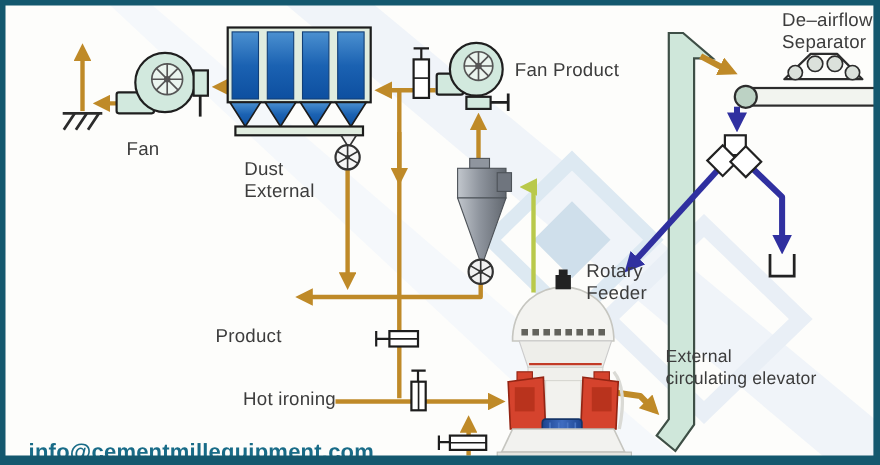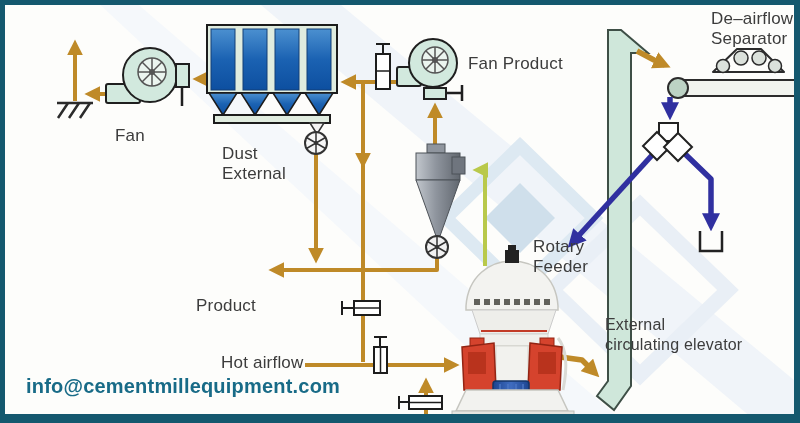--- a/index.html
+++ b/index.html
@@ -228,19 +228,19 @@
 
   <div class="lbl" style="left:115px;top:126px">Fan</div>
   <div class="lbl" style="left:222px;top:144px">Dust
 External</div>
   <div class="lbl" style="left:468px;top:54px">Fan Product</div>
   <div class="lbl" style="left:711px;top:9px">De–airflow
 Separator</div>
   <div class="lbl" style="left:533px;top:237px">Rotary
 Feeder</div>
   <div class="lbl" style="left:196px;top:296px">Product</div>
-  <div class="lbl" style="left:221px;top:353px">Hot airflow</div>
+  <div class="lbl" style="left:221px;top:353px">Hot ironing</div>
   <div class="lbl small" style="left:605px;top:315px">External
 circulating elevator</div>
-  <div class="email" style="left:26px;top:375px">info@cementmillequipment.com</div>
+  <div class="email" style="left:26px;top:400px">info@cementmillequipment.com</div>
 
   <div id="frame"></div>
 </div>
 
 </body></html>

